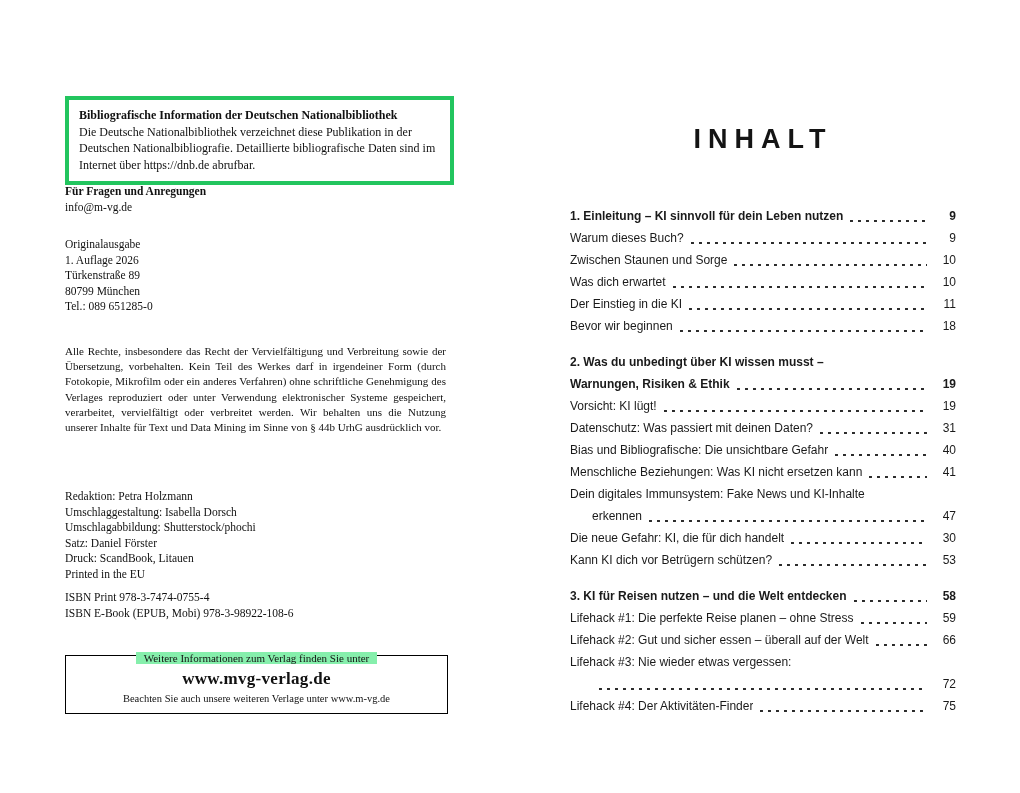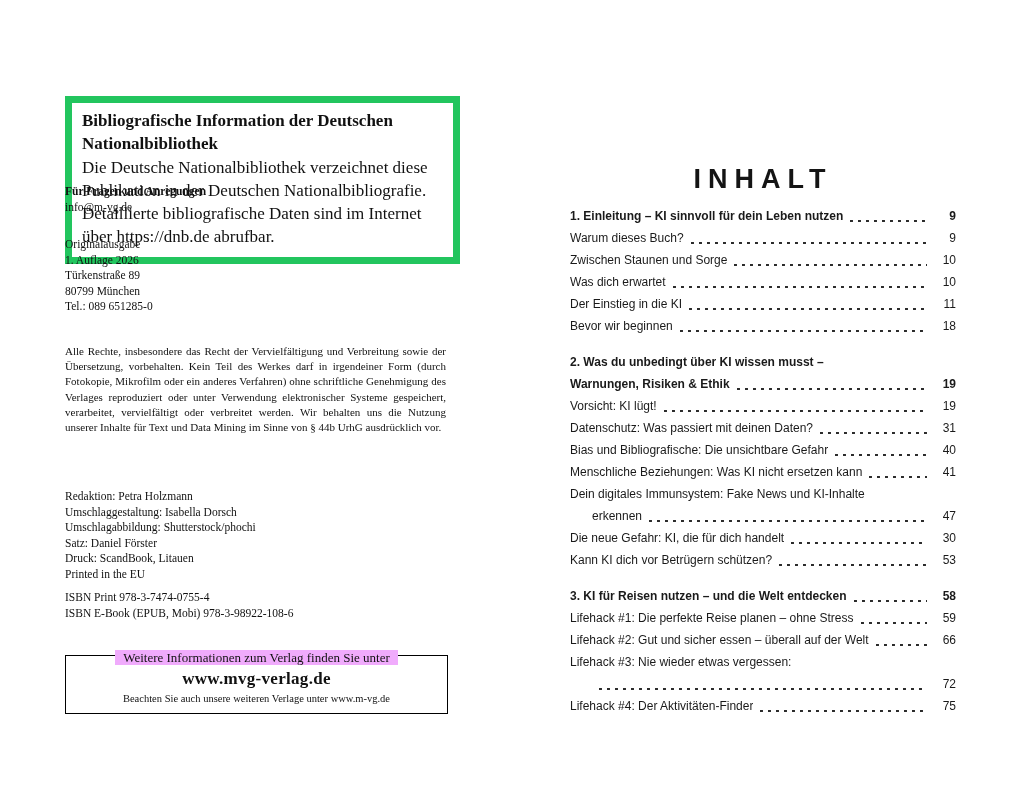--- a/index.html
+++ b/index.html
@@ -8,23 +8,23 @@
     width:1020px;height:793px;
     background:#ffffff;
     overflow:hidden;
     font-family:"Liberation Serif", serif;
     color:#111;
   }
   
   .left-page{position:absolute;left:65px;top:0;width:383px;}
   .biblio-box{
     position:absolute;left:0;top:96px;width:361px;
-    border:7px solid #22c55e;
+    border:4px solid #22c55e;
     padding:7px 10px 8px 10px;
-    font-size:17px;line-height:1.35;
+    font-size:12px;line-height:1.35;
   }
   .biblio-box .box-title{font-weight:bold;margin-bottom:1px;}
   .contact{position:absolute;left:0;top:183px;font-size:11.5px;line-height:1.4;}
   .contact .contact-title{font-weight:bold;}
   .edition{position:absolute;left:0;top:237px;font-size:11.5px;line-height:1.35;}
   .rights{
     position:absolute;left:0;top:344px;width:381px;
     font-size:11px;line-height:1.38;text-align:justify;
   }
   .credits{position:absolute;left:0;top:489px;font-size:11.5px;line-height:1.35;}
@@ -32,37 +32,36 @@
   .verlag-box{
     position:absolute;left:0;top:655px;width:361px;
     border:1px solid #000;
     text-align:center;
     padding:13px 10px 9px 10px;
   }
   .verlag-box .legend{
     position:absolute;top:-8px;left:0;right:0;text-align:center;
   }
   .verlag-box .legend span{
-    background:#f0abfc;padding:0 8px;font-size:13px;
+    background:#86efac;padding:0 8px;font-size:11px;
   }
   .verlag-box .url{font-weight:bold;font-size:17px;letter-spacing:0.3px;margin-bottom:4px;}
   .verlag-box .note{font-size:10.5px;}
 
   
   .right-page{
     position:absolute;left:570px;top:0;width:386px;
     font-family:"Liberation Sans", sans-serif;
     color:#1a1a1a;
   }
   .toc-title{
     position:absolute;left:0;top:124px;width:100%;
     text-align:center;
     font-size:27px;font-weight:700;letter-spacing:7px;
     color:#141414;
-    margin-top:40px;
   }
   .toc-list{position:absolute;left:0;top:205px;width:386px;}
   .toc-row{
     display:flex;align-items:flex-end;
     font-size:12px;line-height:22px;
     white-space:nowrap;
   }
   .toc-row.bold{font-weight:700;}
   .toc-row.spacer{margin-top:14px;}
   .toc-row.indent{padding-left:22px;}

